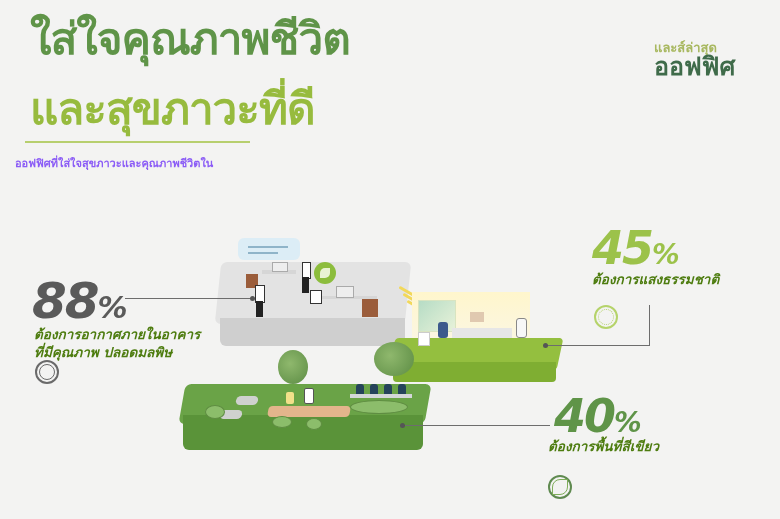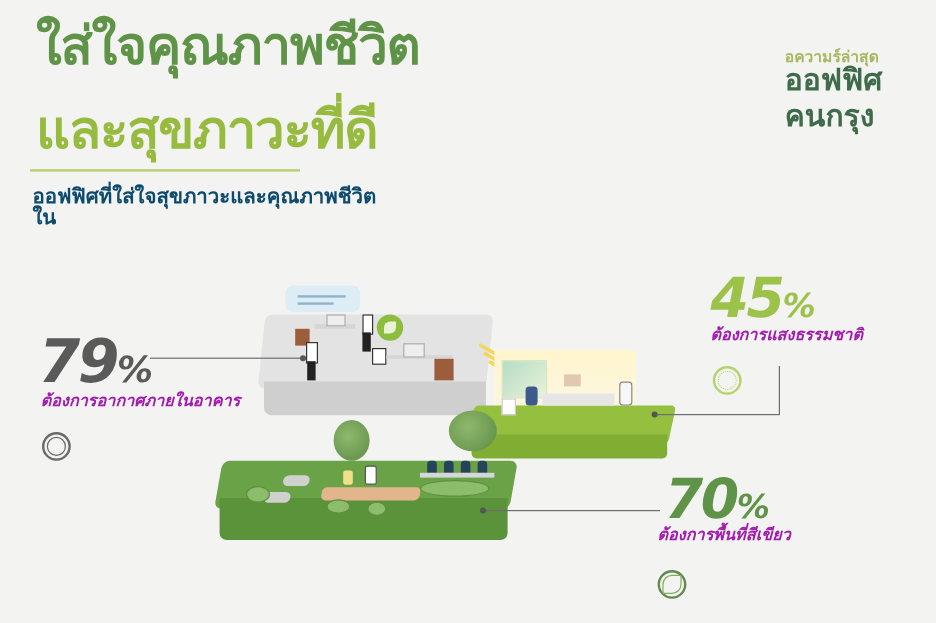--- a/index.html
+++ b/index.html
@@ -7,29 +7,29 @@
     width: 780px; height: 519px; overflow: hidden; position: relative;
     background: #f3f3f2;
     font-family: "DejaVu Sans", sans-serif;
   }
   .abs { position: absolute; }
 
   
   .title1 { left: 30px; top: 14px; font-size: 44px; font-weight: bold; color: #5f9448; letter-spacing: -1px; line-height: 50px; }
   .title2 { left: 30px; top: 84px; font-size: 44px; font-weight: bold; color: #97bb3e; letter-spacing: -1px; line-height: 50px; }
   .title-rule { left: 25px; top: 141px; width: 225px; height: 2px; background: #b7cf6e; }
-  .subtitle { left: 27px; top: 155px; width: 300px; font-size: 17px; color: #0c4a6e; line-height: 18px; font-weight: bold; }
+  .subtitle { left: 15px; top: 155px; width: 300px; font-size: 11px; color: #8b5cf6; line-height: 18px; font-weight: bold; }
 
   .trend-label { left: 654px; top: 37px; font-size: 13px; color: #a8b860; font-weight: bold; }
   .trend-title { left: 654px; top: 52px; font-size: 25px; color: #3f6b4a; font-weight: bold; line-height: 30px; }
 
   
   .stat-num { font-weight: bold; font-style: italic; line-height: 1; letter-spacing: -2px; }
   .stat-num .pct { font-size: 0.6em; letter-spacing: 0; }
-  .stat-text { font-size: 13.5px; font-style: italic; color: #a21caf; line-height: 18px; font-weight: bold; }
+  .stat-text { font-size: 13.5px; font-style: italic; color: #4d7c0f; line-height: 18px; font-weight: bold; }
   .stat-icon { width: 24px; height: 24px; border-radius: 50%; border: 2px solid; display: flex; align-items: center; justify-content: center; box-sizing: border-box; }
   .stat-icon .inner { width: 16px; height: 16px; border-radius: 50%; border: 1.5px solid; box-sizing: border-box; }
 
   .connector { height: 1px; background: #6d6d6d; }
   .dot { width: 5px; height: 5px; border-radius: 50%; background: #555; }
 
   
   .plat-grey-top { left: 218px; top: 262px; width: 190px; height: 62px; background: #e3e3e3; border-radius: 6px; transform: skewX(-6deg); }
   .plat-grey-side { left: 220px; top: 318px; width: 185px; height: 28px; background: #cfcfcf; border-radius: 0 0 6px 6px; }
   .plat-lg-top { left: 392px; top: 338px; width: 168px; height: 32px; background: #94bf3f; border-radius: 4px; transform: skewX(-12deg); }
@@ -53,24 +53,23 @@
 </head>
 <body>
 
 <div class="abs title1">ใส่ใจคุณภาพชีวิต</div>
 <div class="abs title2">และสุขภาวะที่ดี</div>
 <div class="abs title-rule"></div>
 <div class="abs subtitle">
   <div>ออฟฟิศที่ใส่ใจสุขภาวะและคุณภาพชีวิตใน</div>
 </div>
 
-<div class="abs trend-label">อความร์ล่าสุด</div>
+<div class="abs trend-label">และส์ล่าสุด</div>
 <div class="abs trend-title">
   <div>ออฟฟิศ</div>
-  <div>คนกรุง</div>
 </div>
 
 <div>
   <div class="abs plat-grey-top"></div>
   <div class="abs plat-grey-side"></div>
   <div class="abs" style="left:238px;top:238px;width:62px;height:22px;background:#d9ecf6;border-radius:6px;opacity:0.9;"></div>
   <div class="abs" style="left:248px;top:246px;width:40px;height:2px;background:#8fb4c9;"></div>
   <div class="abs" style="left:248px;top:252px;width:30px;height:2px;background:#8fb4c9;"></div>
   <div class="abs desk" style="left:262px;top:270px;width:34px;height:4px;"></div>
   <div class="abs" style="left:272px;top:262px;width:14px;height:8px;background:#eee;border:1px solid #aaa;"></div>
@@ -118,26 +117,27 @@
   <div class="abs bench-seat" style="left:398px;top:384px;width:8px;height:10px;"></div>
   <div class="abs" style="left:350px;top:394px;width:62px;height:4px;background:#d4d7d9;"></div>
   <div class="abs bush" style="left:205px;top:405px;width:18px;height:12px;"></div>
   <div class="abs bush" style="left:272px;top:416px;width:18px;height:10px;"></div>
   <div class="abs bush" style="left:306px;top:418px;width:14px;height:10px;"></div>
   <div class="abs bush" style="left:350px;top:400px;width:56px;height:12px;"></div>
 </div>
 
 <div>
   <div class="abs stat-num" style="left:32px;top:276px;font-size:50px;color:#5a5a5a;">
-    <span>79</span><span class="pct">%</span>
+    <span>88</span><span class="pct">%</span>
   </div>
   <div class="abs connector" style="left:125px;top:298px;width:126px;"></div>
   <div class="abs dot" style="left:250px;top:296px;"></div>
   <div class="abs stat-text" style="left:34px;top:325px;">
     <div>ต้องการอากาศภายในอาคาร</div>
+    <div>ที่มีคุณภาพ ปลอดมลพิษ</div>
   </div>
   <div class="abs stat-icon" style="left:35px;top:360px;border-color:#6a6a6a;">
     <div class="inner" style="border-color:#6a6a6a;"></div>
   </div>
 </div>
 
 <div>
   <div class="abs stat-num" style="left:592px;top:225px;font-size:46px;color:#9cc24a;">
     <span>45</span><span class="pct">%</span>
   </div>
@@ -147,21 +147,21 @@
   <div class="abs stat-icon" style="left:594px;top:305px;border-color:#b5d36a;">
     <div class="inner" style="border-color:#b5d36a;border-style:dotted;"></div>
   </div>
   <div class="abs" style="left:649px;top:305px;width:1px;height:40px;background:#6d6d6d;"></div>
   <div class="abs connector" style="left:545px;top:345px;width:105px;"></div>
   <div class="abs dot" style="left:543px;top:343px;"></div>
 </div>
 
 <div>
   <div class="abs stat-num" style="left:554px;top:393px;font-size:46px;color:#5f9448;">
-    <span>70</span><span class="pct">%</span>
+    <span>40</span><span class="pct">%</span>
   </div>
   <div class="abs connector" style="left:402px;top:425px;width:148px;"></div>
   <div class="abs dot" style="left:400px;top:423px;"></div>
   <div class="abs stat-text" style="left:548px;top:437px;">
     <div>ต้องการพื้นที่สีเขียว</div>
   </div>
   <div class="abs stat-icon" style="left:548px;top:475px;border-color:#5f8a50;">
     <div class="inner" style="border-color:#7fae5a;border-radius:50% 0;"></div>
   </div>
 </div>

